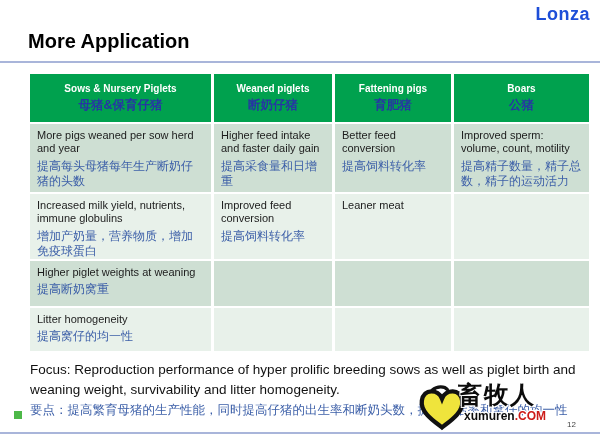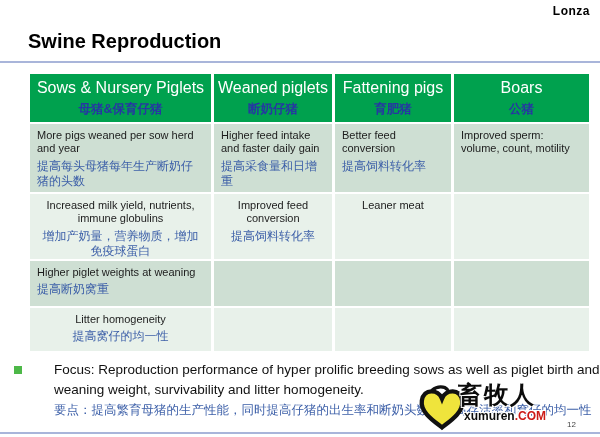--- a/index.html
+++ b/index.html
@@ -16,21 +16,21 @@
   *{margin:0;padding:0;box-sizing:border-box;}
   html,body{width:600px;height:437px;}
   body{
     font-family:"Liberation Sans","DejaVu Sans",sans-serif;
     background:#ffffff;
     position:relative;
     overflow:hidden;
   }
   .logo{
     position:absolute;top:4px;right:10px;
-    font-size:12px;font-weight:800;color:#000000;
+    font-size:18px;font-weight:800;color:#1d4ed8;
     letter-spacing:0.5px;
   }
   .title{
     position:absolute;left:28px;top:30px;
     font-size:20px;font-weight:bold;color:#000;
   }
   .title-rule{
     position:absolute;left:0;top:61px;width:600px;height:2px;
     background:var(--rule-blue);
   }
@@ -44,30 +44,30 @@
     grid-template-columns:181px 118px 116px 135px;
     grid-template-rows:48px 68px 65px 45px 43px;
     gap:2px 3px;
     background:#fff;
   }
   .th{
     background:var(--header-green);
     display:flex;flex-direction:column;align-items:center;justify-content:center;
     text-align:center;
   }
-  .th-en{font-size:16px;font-weight:normal;color:#fff;line-height:1.3;}
+  .th-en{font-size:10px;font-weight:bold;color:#fff;line-height:1.3;}
   .th-zh{font-size:12.5px;font-weight:bold;color:var(--header-zh-blue);line-height:1.3;margin-top:2px;}
   .td{padding:5px 7px;overflow:hidden;}
   .td.odd{background:var(--row-odd);}
-  .td.even{background:var(--row-even);text-align:center;}
+  .td.even{background:var(--row-even);}
   .td-en{font-size:11px;color:#1c1c1c;line-height:1.22;}
   .td-zh{font-size:12px;color:var(--body-zh-blue);line-height:1.28;margin-top:3px;}
   .focus-row{
     position:absolute;left:14px;top:360px;width:575px;
-    display:flex;align-items:flex-start;gap:24px;
+    display:flex;align-items:flex-end;
   }
   .bullet{
     width:8px;height:8px;background:var(--bullet-green);
     flex:0 0 8px;margin-top:6px;margin-right:8px;
   }
   .focus-en{font-size:13.5px;color:#111;line-height:1.45;width:556px;}
   .focus-zh{font-size:12.5px;color:var(--body-zh-blue);line-height:1.35;margin-top:3px;width:556px;}
   .watermark{
     position:absolute;right:0;bottom:2px;width:182px;height:52px;
   }
@@ -87,21 +87,21 @@
   .page-number{
     position:absolute;right:24px;bottom:8px;
     font-size:8px;color:#444;
   }
 </style>
 </head>
 <body>
 
 <div class="logo">Lonza</div>
 
-<h1 class="title">Swine Reproduction</h1>
+<h1 class="title">More Application</h1>
 <div class="title-rule"></div>
 
 <div class="benefits-table">
     <div class="th">
       <div class="th-en">Sows &amp; Nursery Piglets</div>
       <div class="th-zh">母猪&amp;保育仔猪</div>
     </div>
     <div class="th">
       <div class="th-en">Weaned piglets</div>
       <div class="th-zh">断奶仔猪</div>
@@ -121,20 +121,21 @@
     <div class="td odd">
       <div class="td-en">Higher feed intake and faster daily gain</div>
       <div class="td-zh">提高采食量和日增重</div>
     </div>
     <div class="td odd">
       <div class="td-en">Better feed conversion</div>
       <div class="td-zh">提高饲料转化率</div>
     </div>
     <div class="td odd">
       <div class="td-en">Improved sperm: volume, count, motility</div>
+      <div class="td-zh">提高精子数量，精子总数，精子的运动活力</div>
     </div>
     <div class="td even">
       <div class="td-en">Increased milk yield, nutrients, immune globulins</div>
       <div class="td-zh">增加产奶量，营养物质，增加免疫球蛋白</div>
     </div>
     <div class="td even">
       <div class="td-en">Improved feed conversion</div>
       <div class="td-zh">提高饲料转化率</div>
     </div>
     <div class="td even">

